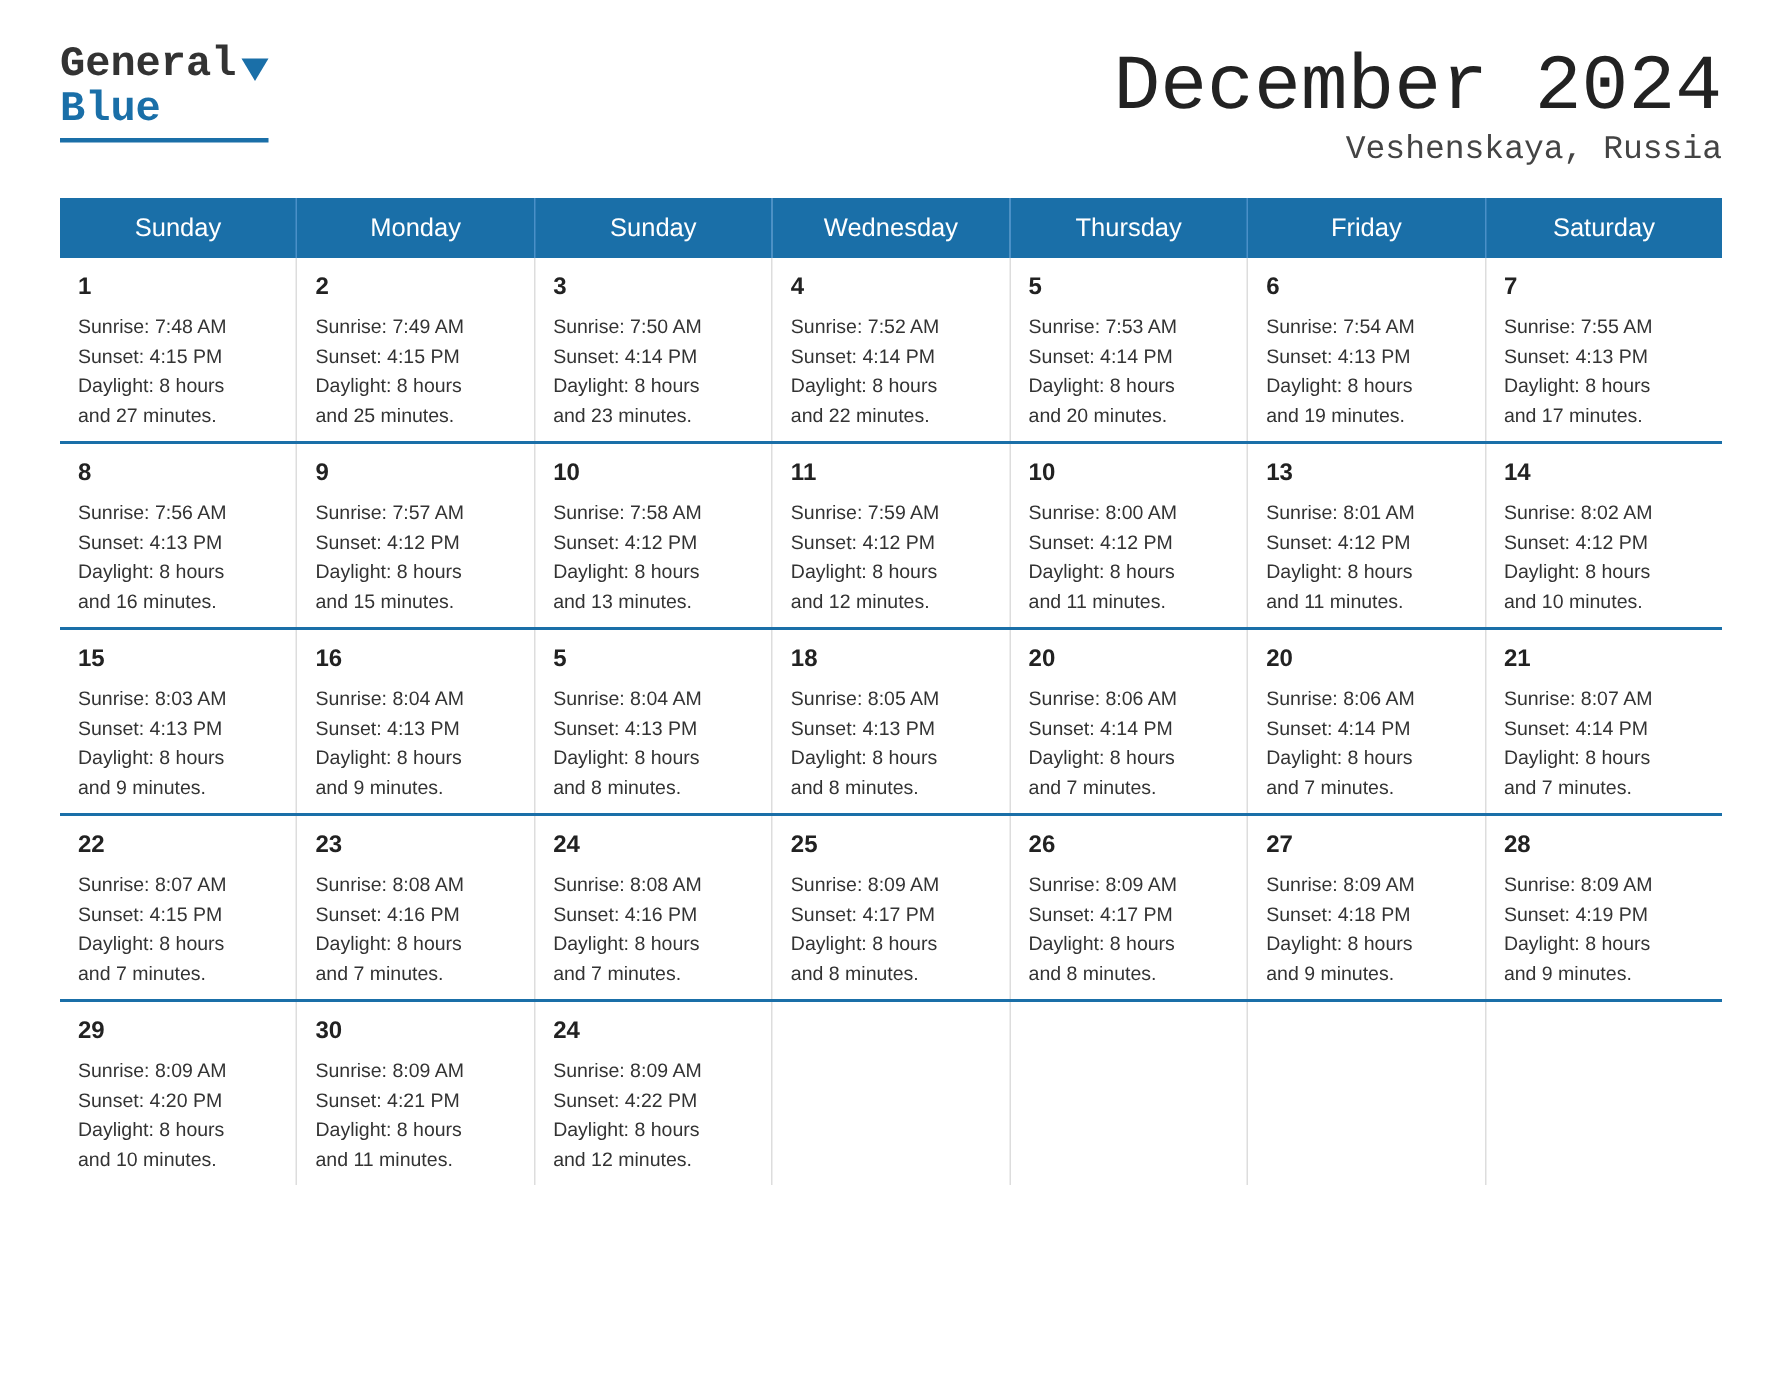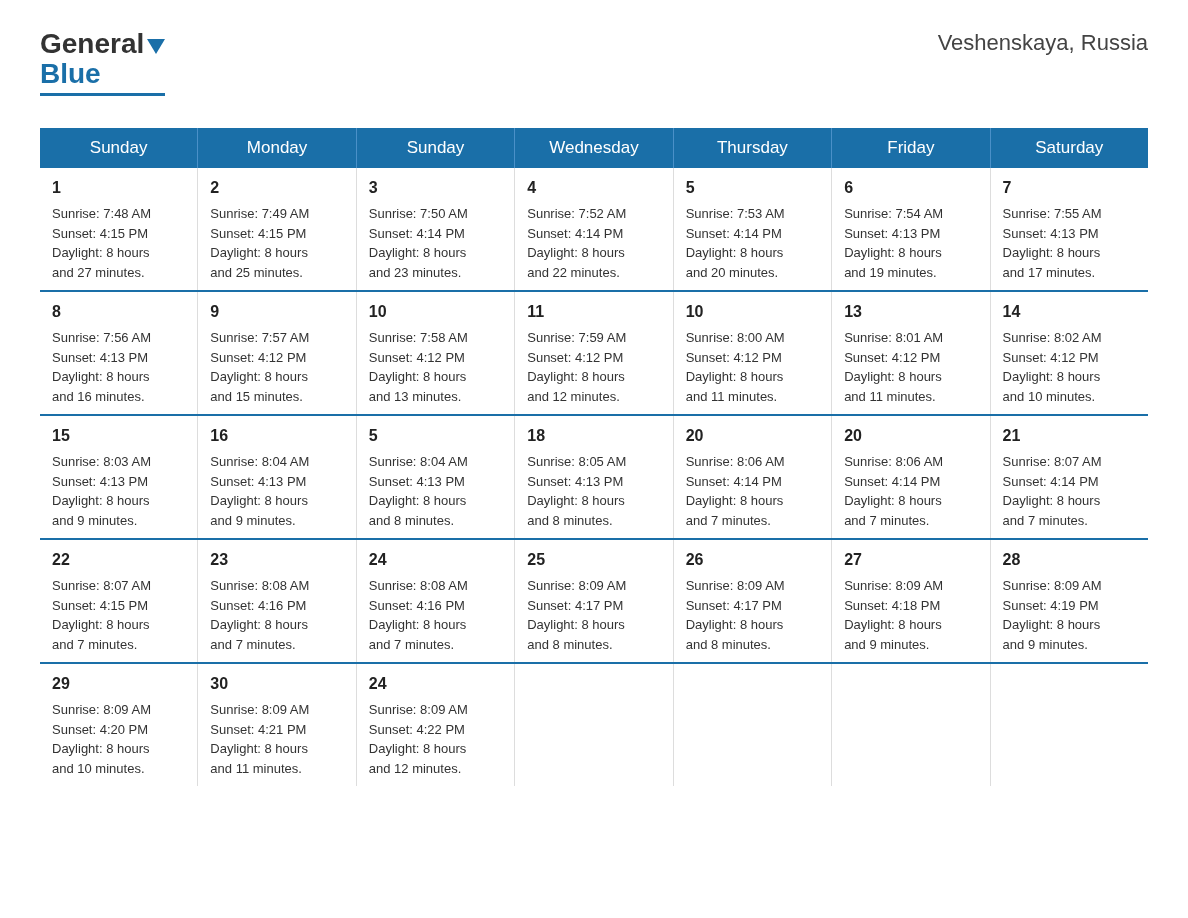--- a/index.html
+++ b/index.html
@@ -7,41 +7,41 @@
       font-family: Arial, sans-serif;
       background: #fff;
       padding: 30px 40px;
       width: 1188px;
       min-height: 918px;
     }
     .header {
       display: flex;
       justify-content: space-between;
       align-items: flex-start;
-      margin-bottom: 32px;
+      margin-bottom: 20px;
+      font-family: Liberation Mono, monospace;
     }
     .logo {
       display: flex;
       flex-direction: column;
       align-items: flex-start;
     }
     .title-block {
       text-align: right;
     }
     .title-block h1 {
       font-size: 52px;
       font-weight: normal;
       color: #222;
       line-height: 1.1;
     }
     .title-block h2 {
       font-size: 22px;
       font-weight: normal;
       color: #444;
-      text-align: center;
     }
     table {
       width: 100%;
       border-collapse: collapse;
     }
     thead tr {
       background: #1a6fa8;
       color: #fff;
     }
     thead th {
@@ -93,20 +93,21 @@
     <div style="display:flex; align-items:center; line-height:1;">
       <span style="font-size:28px; font-weight:bold; color:#333;">General</span>
       <span style="display:inline-block; width:0; height:0; border-left:9px solid transparent; border-right:9px solid transparent; border-top:15px solid #1a6fa8; margin-left:3px; margin-top:4px;"></span>
     </div>
     <div style="display:flex; align-items:flex-end;">
       <span style="font-size:28px; font-weight:bold; color:#1a6fa8;">Blue</span>
     </div>
     <div style="width:100%; height:3px; background:#1a6fa8; margin-top:3px;"></div>
   </div>
   <div class="title-block">
+    <h1>December 2024</h1>
     <h2>Veshenskaya, Russia</h2>
   </div>
 </div>
 
 <table>
   <thead>
     <tr>
     <th>Sunday</th>
         <th>Monday</th>
         <th>Sunday</th>

